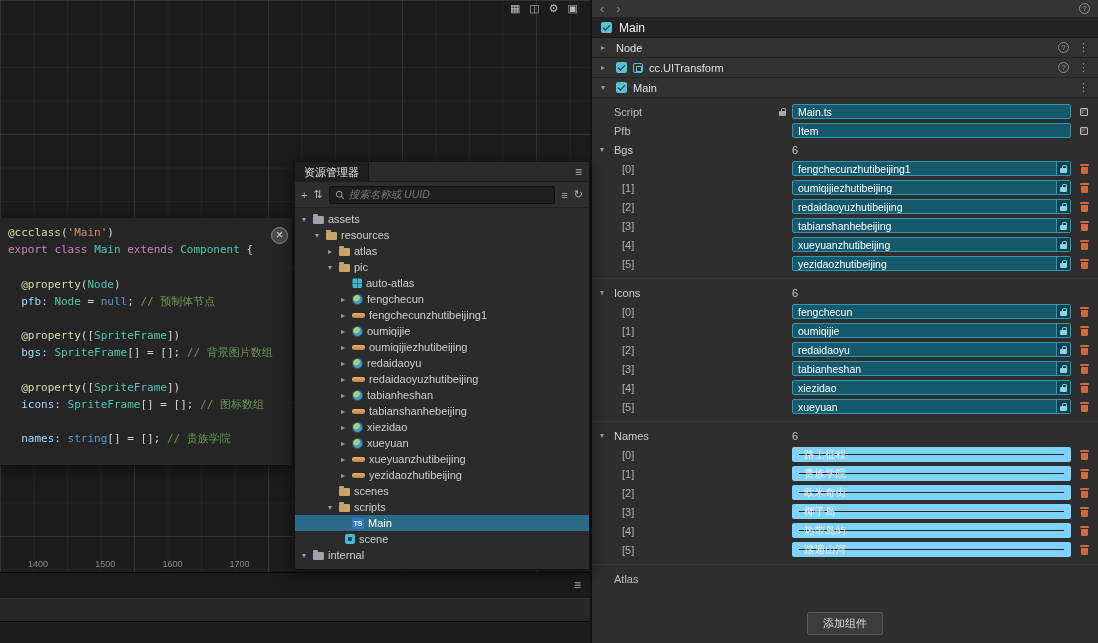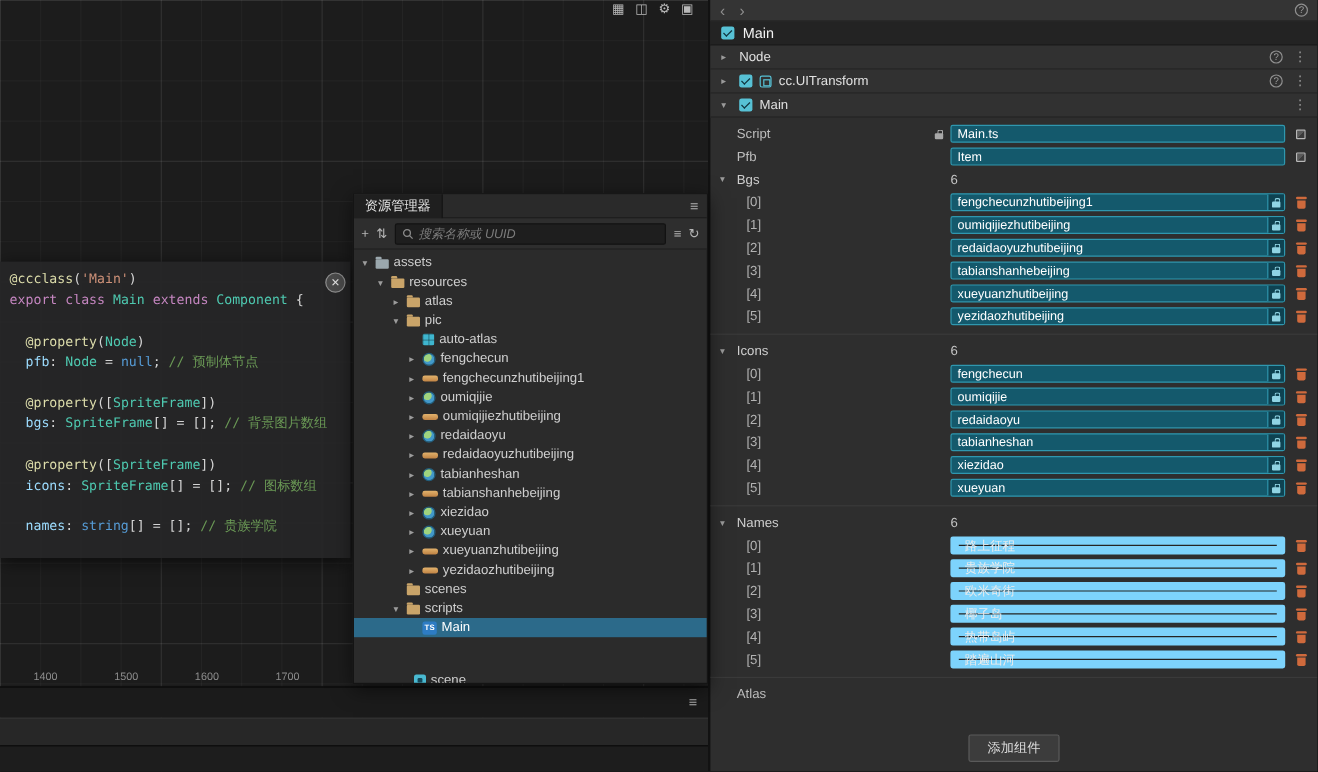--- a/index.html
+++ b/index.html
@@ -266,21 +266,21 @@
         <div class="tree-row" style="padding-left: 30px;">
           <span class="tree-arrow">▾</span>
           <span class="tree-icon icon-folder"></span>
           <span class="tree-label">scripts</span>
         </div>
         <div class="tree-row selected" style="padding-left: 43px;">
           <span class="tree-arrow"></span>
           <span class="tree-icon icon-ts">TS</span>
           <span class="tree-label">Main</span>
         </div>
-        <div class="tree-row" style="padding-left: 36px; margin-top: 28px;">
+        <div class="tree-row" style="padding-left: 36px;">
           <span class="tree-arrow"></span>
           <span class="tree-icon icon-scene"></span>
           <span class="tree-label">scene</span>
         </div>
         <div class="tree-row" style="padding-left: 4px;">
           <span class="tree-arrow">▾</span>
           <span class="tree-icon icon-folder gray"></span>
           <span class="tree-label">internal</span>
         </div>
       </div>

